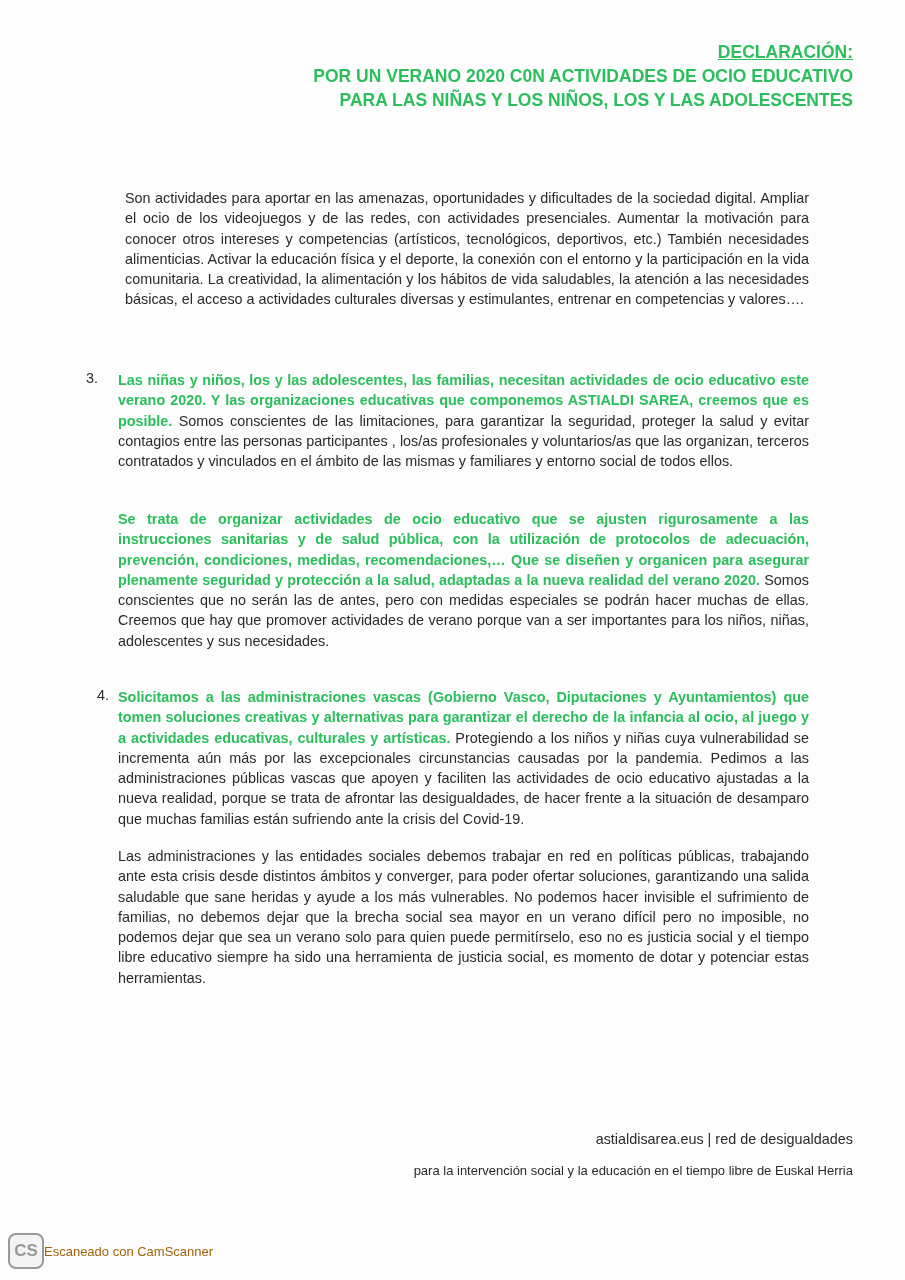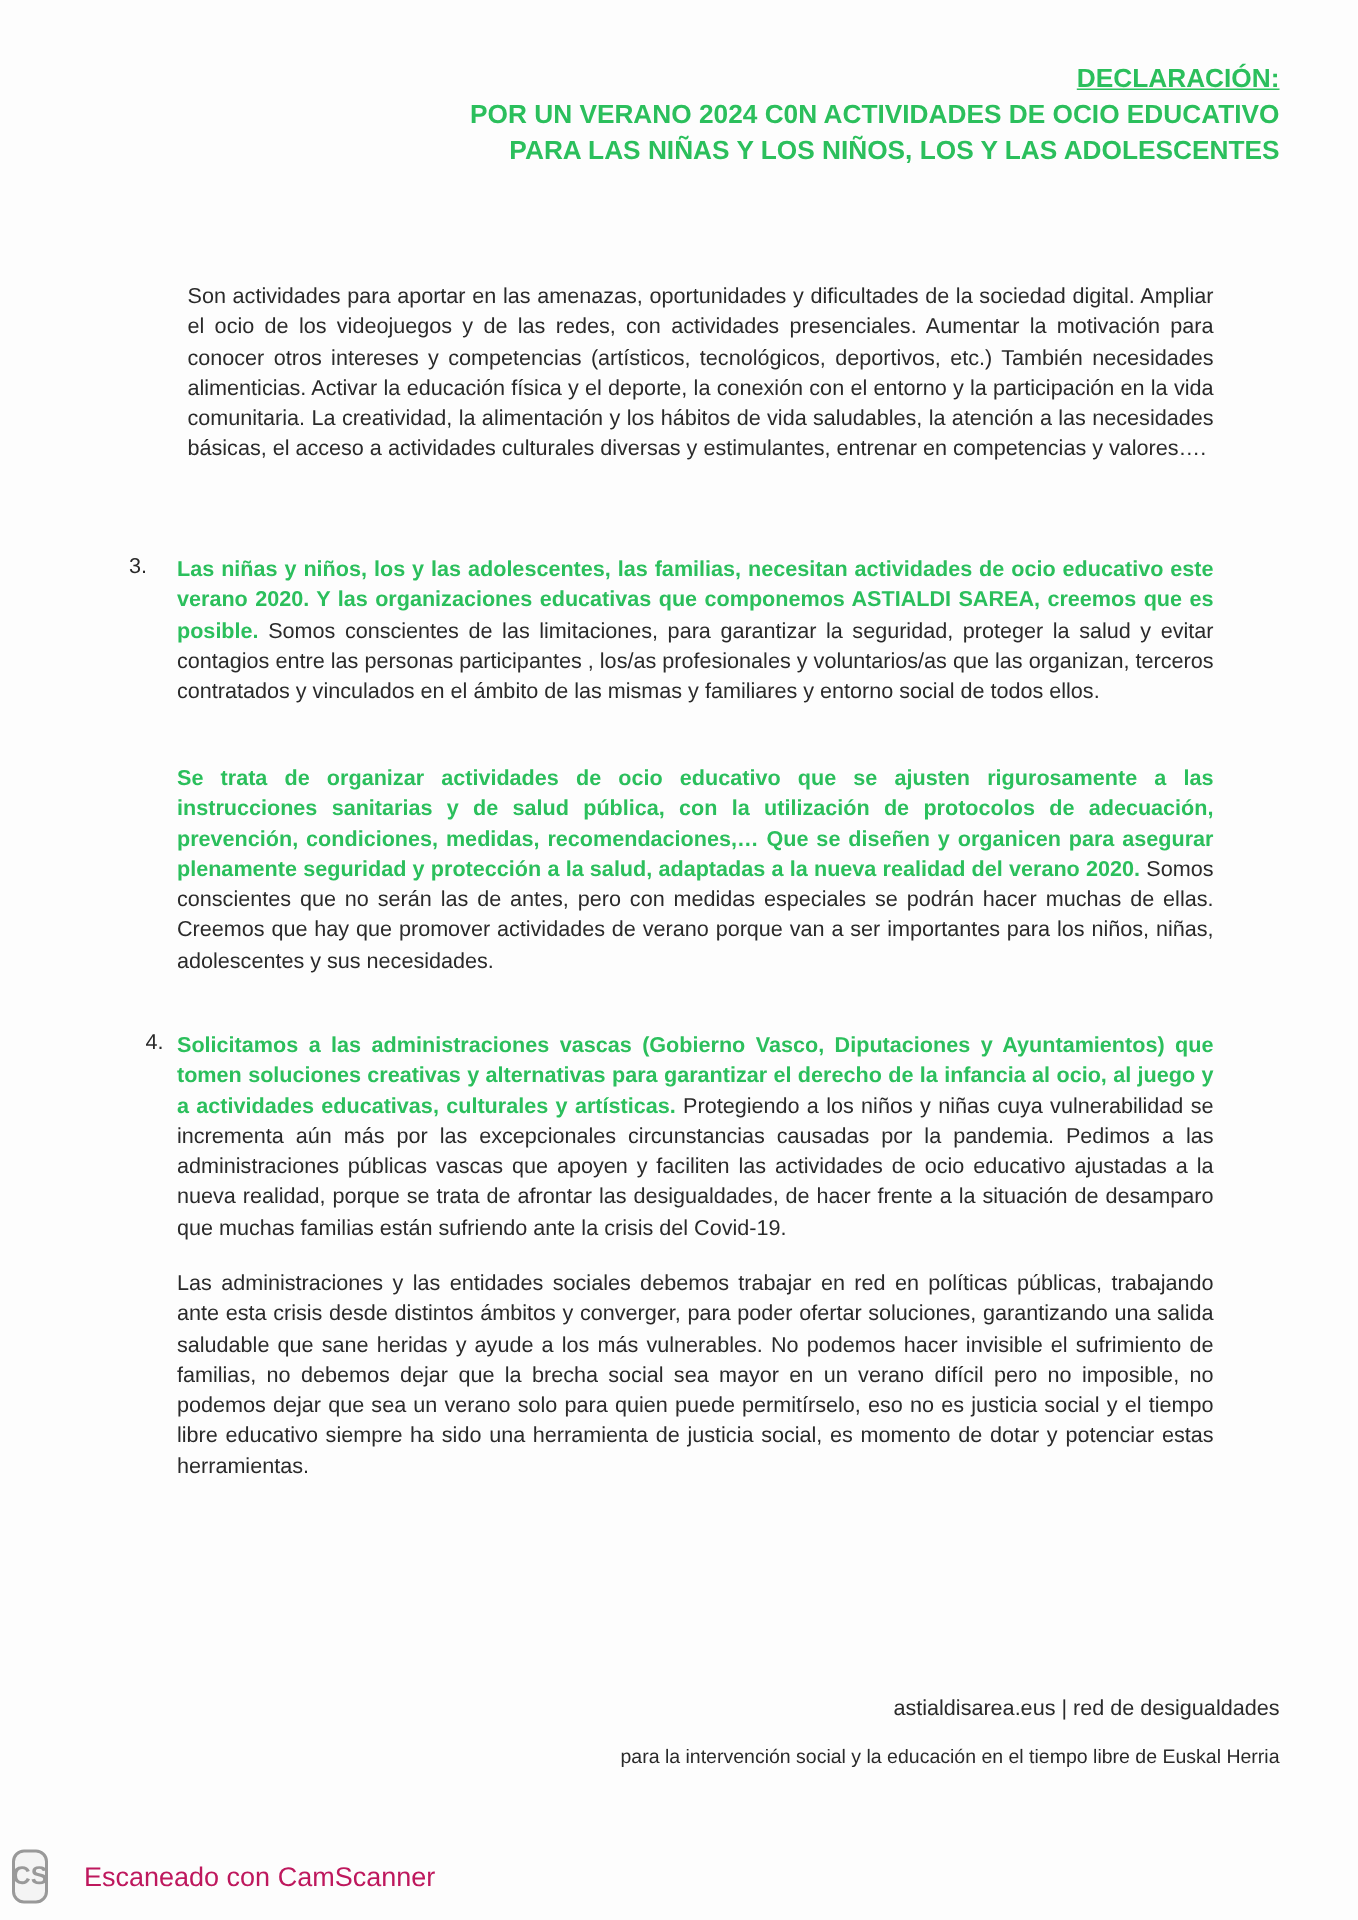--- a/index.html
+++ b/index.html
@@ -9,33 +9,33 @@
   .hdr { position:absolute; right:96px; top:40px; text-align:right;
          font-weight:bold; font-size:17.5px; line-height:24px; color:#2bbf5c; }
   .hdr .t1 { text-decoration:underline; }
   .para { position:absolute; font-size:14.4px; line-height:20.3px; text-align:justify; color:#2a2a2a; }
   .g { color:#2bbf5c; font-weight:bold; }
   .num { position:absolute; font-size:14.4px; color:#2a2a2a; }
   .sig1 { position:absolute; right:96px; top:1131px; font-size:14.4px; color:#2a2a2a; }
   .sig1 b { font-weight:normal; }
   .sig2 { position:absolute; right:96px; top:1163px; font-size:13px; color:#2a2a2a; }
   .cs { position:absolute; left:8px; top:1233px; display:flex; align-items:center; }
-  .cs-logo { width:24px; height:36px; border:2px solid #999; border-radius:8px;
+  .cs-logo { width:36px; height:36px; border:2px solid #999; border-radius:8px;
              color:#999; font-weight:bold; font-size:17px; display:flex; align-items:center;
              justify-content:center; box-sizing:border-box; background:#f4f4f4; }
-  .cs-text { margin-left:24px; color:#be185d; font-size:18px; }
+  .cs-text { margin-left:0; color:#a16207; font-size:13px; }
 </style>
 </head>
 <body>
 
 <div class="page">
 
   <div class="hdr">
     <div class="t1">DECLARACIÓN:</div>
-    <div>POR UN VERANO 2024 C0N ACTIVIDADES DE OCIO EDUCATIVO</div>
+    <div>POR UN VERANO 2020 C0N ACTIVIDADES DE OCIO EDUCATIVO</div>
     <div>PARA LAS NIÑAS Y LOS NIÑOS, LOS Y LAS  ADOLESCENTES</div>
   </div>
 
   <div class="para" style="left:125px; top:188px; width:684px;">Son actividades para aportar en las amenazas, oportunidades y dificultades de la sociedad digital. Ampliar el ocio de los videojuegos y de las redes, con actividades presenciales. Aumentar la motivación para conocer otros intereses y competencias (artísticos, tecnológicos, deportivos, etc.)    También necesidades alimenticias. Activar la educación física y el deporte, la conexión con el entorno y la participación en la vida comunitaria. La creatividad, la alimentación y los hábitos de vida saludables, la atención a las necesidades básicas, el acceso a actividades culturales diversas y estimulantes, entrenar en competencias y valores….</div>
 
   <div class="num" style="left:86px; top:370px;">3.</div>
   <div class="para" style="left:118px; top:370px; width:691px;"><span class="g">Las niñas y niños, los y las adolescentes, las familias,  necesitan actividades de ocio educativo este verano 2020. Y las organizaciones educativas que componemos ASTIALDI SAREA, creemos que es posible.</span><span>  Somos conscientes de las limitaciones, para garantizar la seguridad, proteger la salud y evitar contagios entre las personas participantes , los/as profesionales y voluntarios/as que las organizan, terceros contratados y vinculados en el ámbito de las mismas y familiares y entorno social de todos ellos.</span></div>
 
   <div class="para" style="left:118px; top:509px; width:691px;"><span class="g">Se trata de organizar actividades de ocio educativo que se ajusten rigurosamente a las instrucciones sanitarias y de salud pública, con la utilización de protocolos de adecuación, prevención, condiciones, medidas, recomendaciones,…  Que se diseñen y organicen para asegurar plenamente seguridad y protección a la salud, adaptadas a la nueva realidad del verano 2020.</span><span> Somos conscientes que no serán las de antes, pero con medidas especiales se podrán hacer muchas de ellas. Creemos que hay que promover actividades de verano porque van a ser importantes para los niños, niñas, adolescentes y sus necesidades.</span></div>
 

